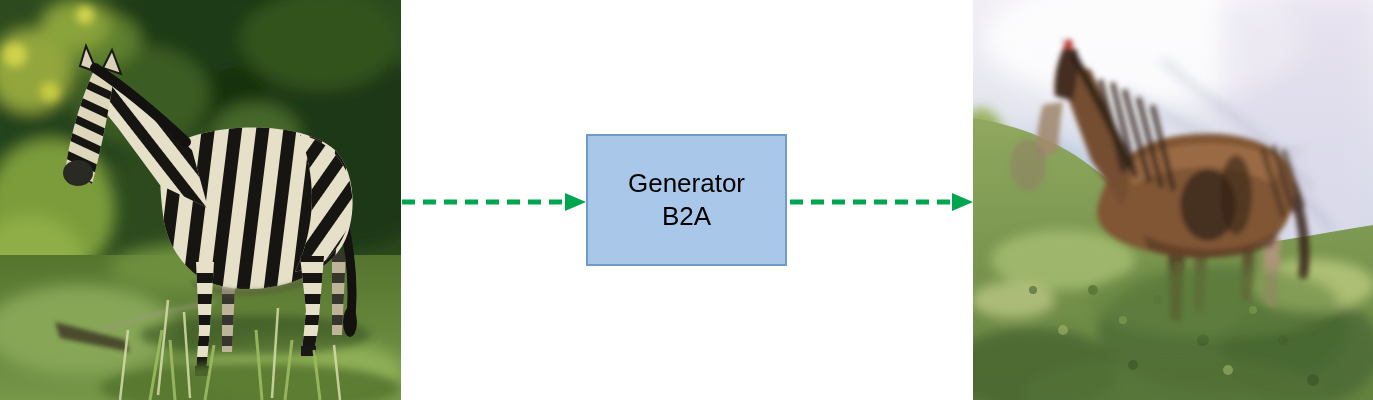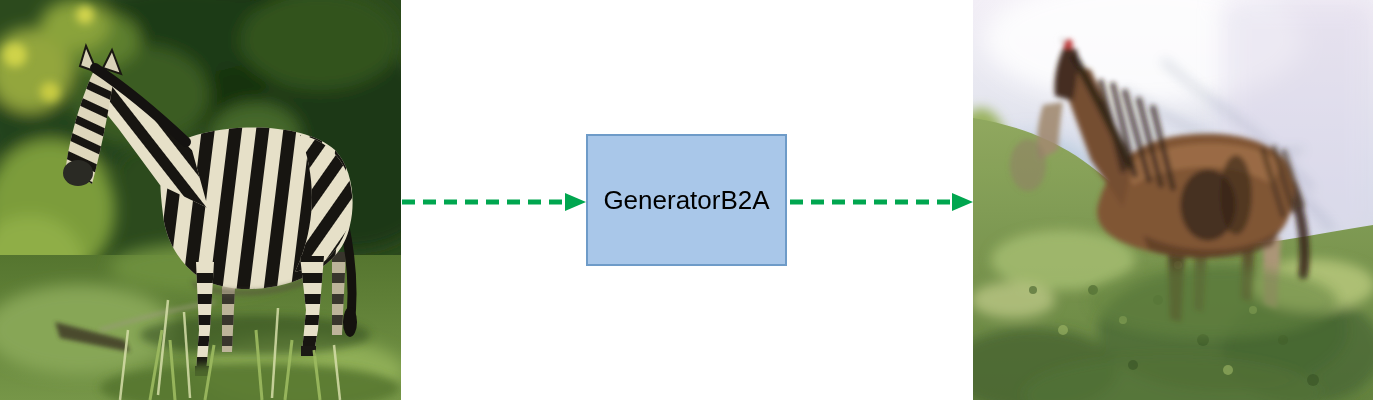--- a/index.html
+++ b/index.html
@@ -9,21 +9,21 @@
   }
   .photo{position:absolute;top:0;height:400px;}
   .photo svg{display:block;}
   #input-photo{left:0;width:401px;}
   #output-photo{left:973px;width:400px;}
   .gen-box{
     position:absolute;left:586px;top:134px;width:201px;height:132px;
     box-sizing:border-box;
     background:var(--box-fill,#A9C7E9);
     border:2px solid var(--box-border,#6E9BC8);
-    display:flex;align-items:center;justify-content:center;
+    display:flex;flex-direction:column;align-items:center;justify-content:center;
     font-size:26px;line-height:33px;color:var(--box-text,#000);
     text-align:center;
   }
   .arrow{position:absolute;top:182px;height:40px;}
   #arrow-in{left:402px;width:185px;}
   #arrow-out{left:790px;width:184px;}
   .dash{stroke:var(--arrow-color,#00A64F);stroke-width:5;stroke-dasharray:13 8;fill:none;}
   .head{fill:var(--arrow-color,#00A64F);}
 </style>
 </head>

